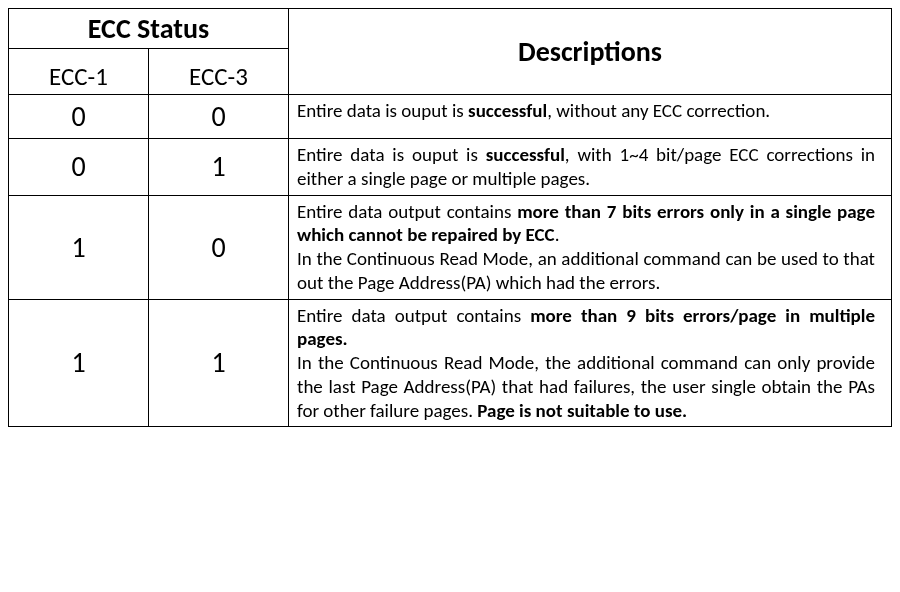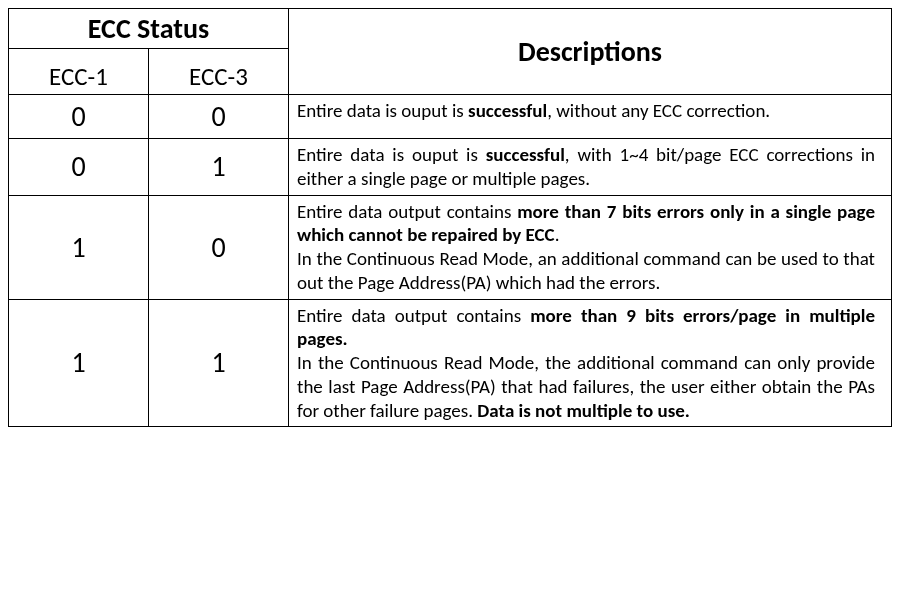--- a/index.html
+++ b/index.html
@@ -85,16 +85,16 @@
         <td class="desccell"><span>Entire data is ouput is </span><span class="b">successful</span><span>, with 1~4 bit/page ECC corrections in either a single page or multiple pages.</span></td>
       </tr>
       <tr>
         <td class="bitcell">1</td>
         <td class="bitcell">0</td>
         <td class="desccell"><span>Entire data output contains </span><span class="b">more than 7 bits errors only in a single page which cannot be repaired by ECC</span><span>.</span><br><span>In the Continuous Read Mode, an additional command can be used to that out the Page Address(PA) which had the errors.</span></td>
       </tr>
       <tr>
         <td class="bitcell">1</td>
         <td class="bitcell">1</td>
-        <td class="desccell"><span>Entire data output contains </span><span class="b">more than 9 bits errors/page in multiple pages.</span><br><span>In the Continuous Read Mode, the additional command can only provide the last Page Address(PA) that had failures, the user either obtain the PAs for other failure pages. </span><span class="b">Data is not multiple to use.</span></td>
+        <td class="desccell"><span>Entire data output contains </span><span class="b">more than 9 bits errors/page in multiple pages.</span><br><span>In the Continuous Read Mode, the additional command can only provide the last Page Address(PA) that had failures, the user single obtain the PAs for other failure pages. </span><span class="b">Page is not suitable to use.</span></td>
       </tr>
     </tbody>
 </table>
 
 </body></html>

